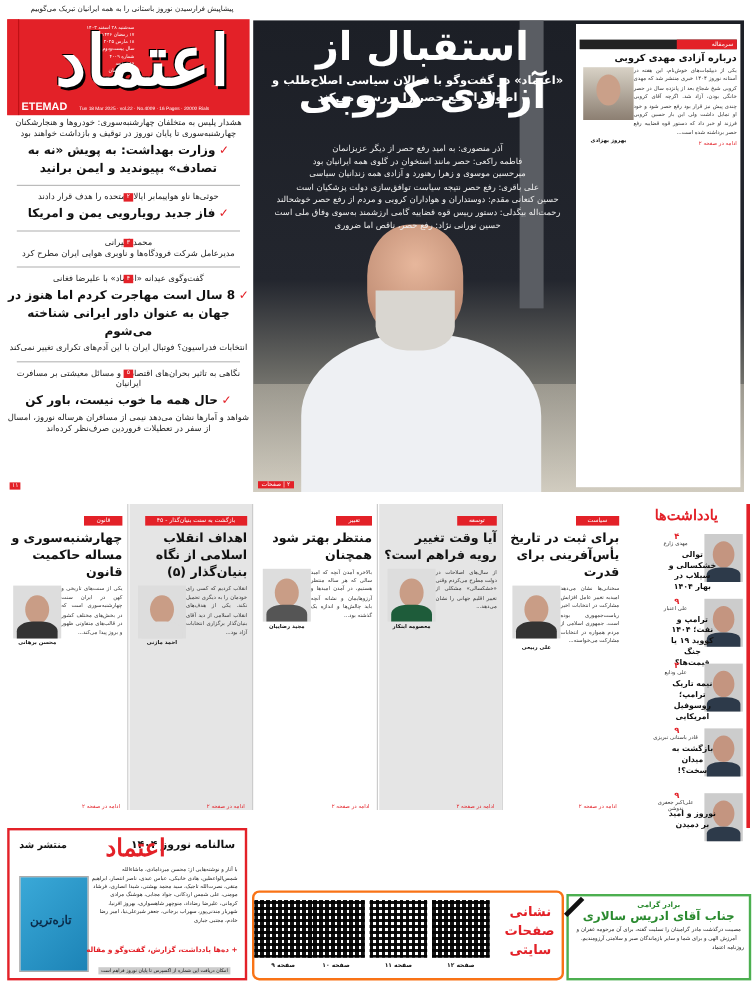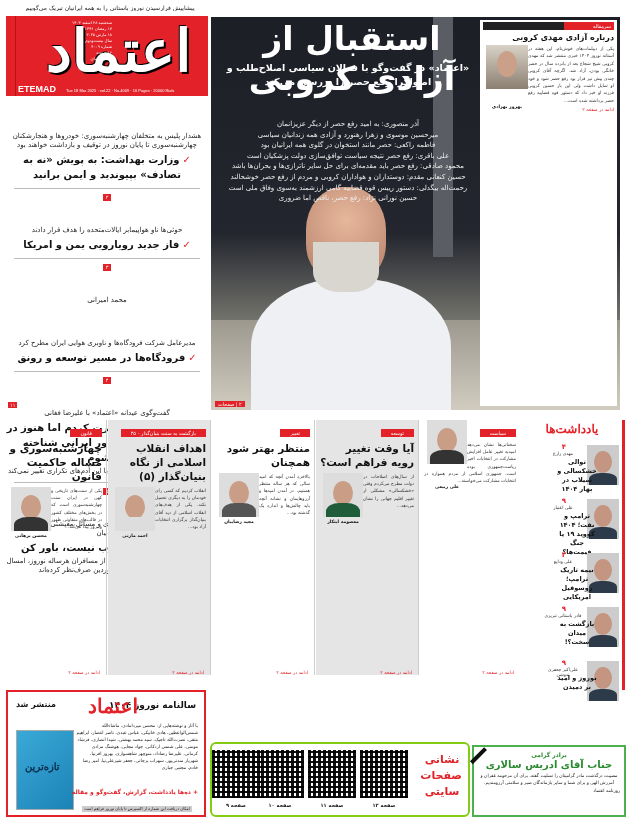--- a/index.html
+++ b/index.html
@@ -6,42 +6,42 @@
   body { width: 630px; height: 820px; background: #fff; font-family: "DejaVu Sans", sans-serif; overflow: hidden; position: relative; color: #111; }
   .top-line { position: absolute; left: 10px; top: 4px; width: 200px; font-size: 6px; text-align: center; color: #222; direction: rtl; white-space: nowrap; overflow: hidden; }
   .masthead { position: absolute; left: 6px; top: 16px; width: 202px; height: 80px; background: #e32128; overflow: hidden; }
   .masthead .side-strip { position: absolute; left: 0; top: 0; width: 10px; height: 80px; background: #e32128; border-right: 1px solid #c01015; }
   .masthead .logo { position: absolute; left: 40px; top: 2px; font-family: "DejaVu Serif", serif; font-weight: bold; font-size: 58px; color: #fff; letter-spacing: -2px; text-shadow: 2px 2px 0 #000, -1px -1px 0 #000; direction: rtl; line-height: 66px; }
   .masthead .dateblock { position: absolute; left: 62px; top: 4px; width: 44px; font-size: 4px; line-height: 6px; color: #fff; direction: rtl; text-align: right; }
   .masthead .latin { position: absolute; left: 12px; bottom: 2px; font-size: 9px; color: #fff; font-weight: bold; font-family: "Liberation Sans", sans-serif; }
   .masthead .issue { position: absolute; left: 60px; bottom: 3px; font-size: 4px; color: #fff; font-family: "Liberation Sans", sans-serif; white-space: nowrap; }
 
   .leftcol { position: absolute; left: 6px; top: 98px; width: 202px; height: 312px; direction: rtl; text-align: center; }
-  .leftcol .kicker { font-size: 7px; line-height: 9px; color: #222; margin-top: 34px; }
+  .leftcol .kicker { font-size: 7px; line-height: 9px; color: #222; }
   .leftcol .headline { font-size: 10px; font-weight: bold; line-height: 15px; color: #111; margin: 2px 0; }
   .leftcol .check { color: #e32128; font-weight: bold; margin-left: 3px; }
   .leftcol .divider { height: 8px; position: relative; margin: 2px 8px; }
   .leftcol .divider::before { content: ""; position: absolute; left: 0; right: 0; top: 4px; height: 1px; background: #bbb; }
   .leftcol .divider span { position: relative; display: inline-block; background: #e32128; color: #fff; font-size: 5px; padding: 0 3px; line-height: 7px; }
   .leftcol .sub { font-size: 7px; line-height: 9px; color: #222; }
   .page-tag-left { position: absolute; left: 8px; top: 402px; background: #e32128; color: #fff; font-size: 5px; padding: 0 2px; }
 
   .hero { position: absolute; left: 211px; top: 17px; width: 409px; height: 393px; background: linear-gradient(180deg, #1c1f26 0%, #23262e 55%, #6b6b66 75%, #c9c4b8 100%); overflow: hidden; }
   .hero .stripe { position: absolute; left: 222px; top: 0; width: 20px; height: 240px; background: #5a5d63; }
   .hero .title { position: absolute; left: 6px; top: 2px; width: 270px; font-size: 33px; font-weight: bold; color: #fff; direction: rtl; text-align: center; line-height: 40px; }
   .hero .subtitle { position: absolute; left: 6px; top: 44px; width: 262px; font-size: 9.5px; font-weight: bold; color: #fff; direction: rtl; text-align: center; line-height: 14px; }
   .hero .quotes { position: absolute; left: 6px; top: 75px; width: 262px; font-size: 7px; color: #eee; direction: rtl; text-align: center; line-height: 10.6px; margin-top: 27px; }
   .hero .person { position: absolute; left: 40px; top: 170px; width: 190px; height: 230px; }
   .hero .head { position: absolute; left: 55px; top: 0; width: 80px; height: 95px; border-radius: 45% 45% 40% 40%; background: radial-gradient(circle at 50% 35%, #e7b79c, #b27e66); }
   .hero .beard { position: absolute; left: 62px; top: 55px; width: 66px; height: 50px; border-radius: 0 0 40% 40%; background: #d9d6d0; }
   .hero .body { position: absolute; left: 0; top: 92px; width: 200px; height: 150px; border-radius: 45% 45% 0 0; background: #eef0f3; }
   .hero .sofa { position: absolute; left: 0; bottom: 0; width: 409px; height: 90px; background: linear-gradient(180deg, #bdb7aa, #d8d3c6); opacity: .55; }
   .hero .photo-credit { position: absolute; left: 4px; bottom: 3px; background: #e32128; color: #fff; font-size: 5px; padding: 0 3px; direction: rtl; }
 
-  .editorial { position: absolute; left: 480px; top: 20px; width: 137px; height: 386px; background: #fff; direction: rtl; padding: 2px 3px; }
+  .editorial { position: absolute; left: 480px; top: 20px; width: 137px; height: 386px; background: #fff; direction: rtl; padding: 13px 3px; }
   .editorial .bar { height: 8px; background: #222; position: relative; }
   .editorial .bar span { position: absolute; right: 0; top: 0; height: 8px; width: 50px; background: #e32128; color: #fff; font-size: 5px; line-height: 8px; padding-right: 3px; }
   .editorial .etitle { font-size: 8px; font-weight: bold; margin: 3px 0; text-align: right; }
   .editorial .photo { float: left; width: 42px; height: 44px; margin: 0 0 2px 3px; background: linear-gradient(180deg, #d8d2c6, #8c7f72); position: relative; }
   .editorial .photo .face { position: absolute; left: 11px; top: 6px; width: 20px; height: 26px; border-radius: 50%; background: #caa089; }
   .editorial .pname { clear: left; float: left; width: 42px; font-size: 4.5px; font-weight: bold; text-align: center; margin-left: 3px; }
   .editorial .etext { font-size: 4.5px; line-height: 7.4px; color: #333; text-align: justify; }
   .editorial .more { color: #e32128; font-size: 4.5px; margin-top: 3px; }
 
   .col { position: absolute; top: 420px; height: 255px; direction: rtl; padding: 0 4px; }
@@ -69,21 +69,21 @@
   .ad-annual { position: absolute; left: 6px; top: 690px; width: 200px; height: 127px; border: 2px solid #e32128; direction: rtl; padding: 4px; }
   .ad-annual .atitle { font-size: 9px; font-weight: bold; position: absolute; right: 8px; top: 8px; }
   .ad-annual .alogo { position: absolute; left: 80px; top: 2px; font-family: "DejaVu Serif", serif; font-size: 20px; font-weight: bold; color: #e32128; }
   .ad-annual .apub { position: absolute; left: 8px; top: 8px; font-size: 8px; font-weight: bold; }
   .ad-annual .book { position: absolute; left: 8px; top: 38px; width: 58px; height: 80px; background: linear-gradient(135deg, #3aa9d8, #1c83b6); border: 1px solid #aaa; }
   .ad-annual .book span { position: absolute; left: 8px; top: 30px; font-size: 10px; color: #0a2b4a; font-weight: bold; font-family: "DejaVu Serif", serif; }
   .ad-annual .atext { position: absolute; right: 6px; top: 30px; width: 122px; font-size: 4.5px; line-height: 7px; color: #222; text-align: right; }
   .ad-annual .aplus { position: absolute; right: 6px; top: 96px; font-size: 6px; color: #e32128; font-weight: bold; }
   .ad-annual .afoot { position: absolute; right: 12px; bottom: 3px; width: 110px; background: #ccc; font-size: 4px; line-height: 6px; text-align: center; }
 
-  .qr-box { position: absolute; left: 210px; top: 742px; width: 260px; height: 75px; border: 2px solid #84cc16; border-radius: 6px; direction: rtl; }
+  .qr-box { position: absolute; left: 210px; top: 742px; width: 260px; height: 75px; border: 2px solid #f97316; border-radius: 6px; direction: rtl; }
   .qr-box .qlabel { position: absolute; right: 6px; top: 8px; width: 40px; font-size: 11px; font-weight: bold; color: #e32128; line-height: 16px; text-align: center; }
   .qr-box .qr { position: absolute; top: 6px; width: 48px; height: 48px; background:
       repeating-linear-gradient(90deg, #111 0 3px, #fff 3px 5px),
       repeating-linear-gradient(0deg, #111 0 2px, #fff 2px 5px);
       background-blend-mode: multiply; }
   .qr-box .qcap { position: absolute; top: 58px; width: 48px; text-align: center; font-size: 5px; font-weight: bold; }
 
   .condolence { position: absolute; left: 472px; top: 745px; width: 154px; height: 72px; border: 2px solid #4caf50; direction: rtl; text-align: center; padding: 4px; }
   .condolence .c1 { font-size: 6px; color: #2a8a2f; font-weight: bold; }
   .condolence .c2 { font-size: 10px; color: #2a8a2f; font-weight: bold; margin: 1px 0 2px; }
@@ -118,21 +118,20 @@
   </div>
   <div class="divider"><span>۲</span></div>
   <div class="story">
     <div class="kicker">حوثی‌ها ناو هواپیمابر ایالات‌متحده را هدف قرار دادند</div>
     <div class="headline"><span class="check">✓</span><span>فاز جدید رویارویی یمن و امریکا</span></div>
   </div>
   <div class="divider"><span>۳</span></div>
   <div class="story">
     <div class="kicker">محمد امیرانی</div>
     <div class="kicker">مدیرعامل شرکت فرودگاه‌ها و ناوبری هوایی ایران مطرح کرد</div>
-    <div class="headline"><span class="check">✓</span><span>فرودگاه‌ها در مسیر توسعه و رونق</span></div>
   </div>
   <div class="divider"><span>۴</span></div>
   <div class="story">
     <div class="kicker">گفت‌وگوی عیدانه «اعتماد» با علیرضا فغانی</div>
     <div class="headline"><span class="check">✓</span><span>8 سال است مهاجرت کردم اما هنوز در جهان به عنوان داور ایرانی شناخته می‌شوم</span></div>
     <div class="sub">انتخابات فدراسیون؟ فوتبال ایران با این آدم‌های تکراری تغییر نمی‌کند</div>
   </div>
   <div class="divider"><span>۵</span></div>
   <div class="story">
     <div class="kicker">نگاهی به تاثیر بحران‌های اقتصادی و مسائل معیشتی بر مسافرت ایرانیان</div>
@@ -147,24 +146,23 @@
   <div class="sofa"></div>
   <div class="person">
     <div class="body"></div>
     <div class="head"></div>
     <div class="beard"></div>
   </div>
   <div class="title">استقبال از آزادی کروبی</div>
   <div class="subtitle">«اعتماد» در گفت‌وگو با فعالان سیاسی اصلاح‌طلب و اصولگرا رفع حصر را بررسی می‌کند</div>
   <div class="quotes">
     <div>آذر منصوری: به امید رفع حصر از دیگر عزیزانمان</div>
+    <div>فاطمه راکعی: حصر مانند استخوان در گلوی همه ایرانیان بود</div>
     <div>میرحسین موسوی و زهرا رهنورد و آزادی همه زندانیان سیاسی</div>
-    <div>فاطمه راکعی: حصر مانند استخوان در گلوی همه ایرانیان بود</div>
     <div>علی باقری: رفع حصر نتیجه سیاست توافق‌سازی دولت پزشکیان است</div>
-    <div>محمود صادقی: رفع حصر باید مقدمه‌ای برای حل سایر ناترازی‌ها و بحران‌ها باشد</div>
     <div>حسین کنعانی مقدم: دوستداران و هواداران کروبی و مردم از رفع حصر خوشحالند</div>
     <div>رحمت‌اله بیگدلی: دستور رییس قوه قضاییه گامی ارزشمند به‌سوی وفاق ملی است</div>
     <div>حسین نورانی نژاد: رفع حصر، ناقص اما ضروری</div>
   </div>
   <div class="photo-credit">۲ | صفحات</div>
 </div>
 
 <div class="editorial">
   <div class="bar">
       <span>سرمقاله</span>
@@ -173,20 +171,21 @@
   <div class="photo">
       <div class="face"></div>
     </div>
   <div class="etext">یکی از دیپلمات‌های خوش‌نام، این هفته در آستانه نوروز ۱۴۰۴ خبری منتشر شد که مهدی کروبی شیخ شجاع بعد از پانزده سال در حصر خانگی بودن، آزاد شد. اگرچه آقای کروبی چندی پیش نیز قرار بود رفع حصر شود و خود او تمایل داشت ولی این بار حسین کروبی فرزند او خبر داد که دستور قوه قضاییه رفع حصر برداشته شده است...</div>
   <div class="pname">بهروز بهزادی</div>
   <div class="more">ادامه در صفحه ۲</div>
 </div>
 
 <div class="col" style="left:420px; width:100px;">
   <span class="label">سیاست</span>
+  <div class="ctitle">برای ثبت در تاریخ یأس‌آفرینی برای قدرت</div>
   <div class="cphoto">
       <div class="face"></div>
       <div class="torso"></div>
     </div>
   <div class="ctext">سخنانی‌ها نشان می‌دهد امیدبه تغییر عامل افزایش مشارکت در انتخابات اخیر ریاست‌جمهوری بوده است. جمهوری اسلامی از مردم همواره در انتخابات مشارکت می‌خواسته...</div>
   <div class="cname">علی ربیعی</div>
   <div class="more">ادامه در صفحه ۲</div>
 </div>
 <div class="col-sep" style="left:418px;"></div>
 

